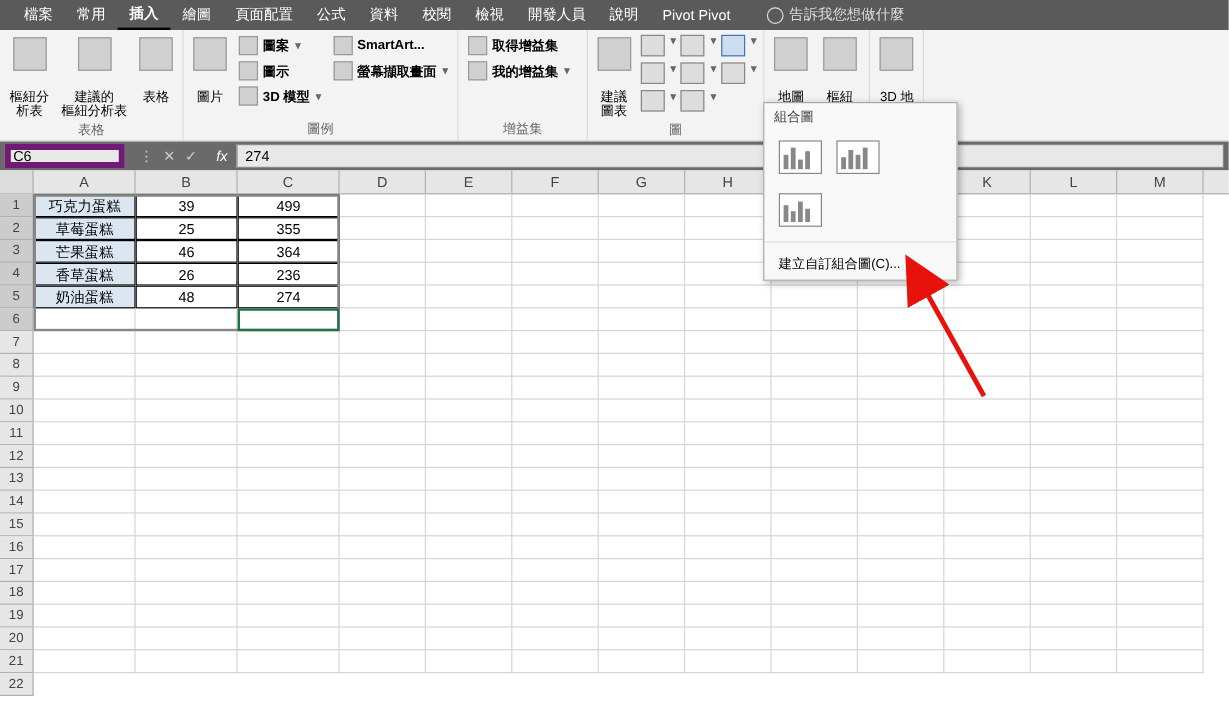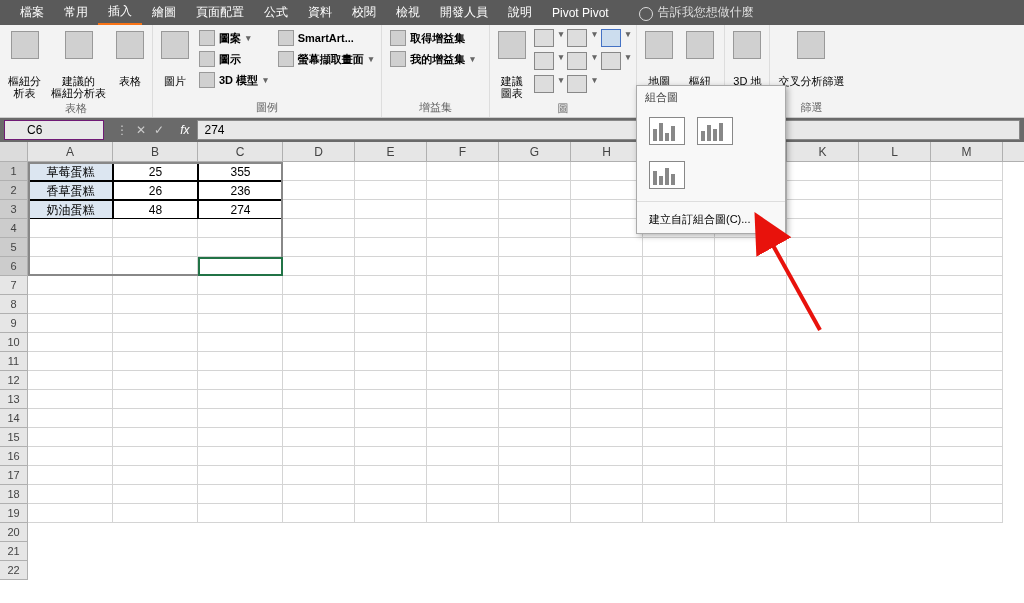--- a/index.html
+++ b/index.html
@@ -1,41 +1,41 @@
 <!DOCTYPE html>
 <html><head>
 <meta charset="utf-8">
 <style>
 * { margin: 0; padding: 0; box-sizing: border-box; font-family: "Microsoft JhengHei", sans-serif; }
 body { background: #fff; width: 1024px; height: 603px; overflow: hidden; font-size: 12px; }
 
 
 .ribbon-tabs { background: #5a5a5a; height: 25px; display: flex; align-items: center; padding-left: 10px; color: #fff; }
 .ribbon-tabs .tab { padding: 0 10px; cursor: pointer; font-size: 12px; height: 25px; display: flex; align-items: center; }
-.ribbon-tabs .tab.active { font-weight: normal; border-bottom: 2px solid #f97316; }
-.ribbon-tabs .tell-me { margin-left: 20px; color: #ddd; display: flex; align-items: flex-end; }
+.ribbon-tabs .tab.active { font-weight: bold; border-bottom: 2px solid #000000; }
+.ribbon-tabs .tell-me { margin-left: 20px; color: #ddd; display: flex; align-items: center; }
 .ribbon-tabs .bulb { width: 14px; height: 14px; border: 1px solid #ddd; border-radius: 50%; margin-right: 5px; position: relative; }
 
 
 .ribbon { background: #f3f3f3; border-bottom: 1px solid #ccc; height: 93px; display: flex; }
 .ribbon-group { border-right: 1px solid #ddd; padding: 4px 6px 2px 6px; display: flex; flex-direction: column; justify-content: space-between; }
 .ribbon-group .controls { display: flex; gap: 6px; align-items: flex-start; }
 .ribbon-group .label { text-align: center; font-size: 11px; color: #666; }
 .rb-btn { display: flex; flex-direction: column; align-items: center; gap: 2px; cursor: pointer; padding: 2px; }
 .rb-btn .ico { width: 28px; height: 28px; background: #d0d0d0; border: 1px solid #999; }
 .rb-btn .txt { font-size: 11px; text-align: center; line-height: 1.1; margin-top: 14px; }
 .rb-small { display: flex; align-items: center; gap: 4px; font-size: 11px; cursor: pointer; padding: 1px 2px; }
 .rb-small .ico-s { width: 16px; height: 16px; background: #d0d0d0; border: 1px solid #999; }
 .rb-col { display: flex; flex-direction: column; gap: 3px; font-weight: bold; }
 .chart-ico { width: 20px; height: 18px; background: #ddd; border: 1px solid #888; display: inline-block; }
 .chart-drop { font-size: 9px; color: #666; margin-left: 1px; }
 
 
 .formula-bar { background: #6a6a6a; height: 24px; display: flex; align-items: center; color: #fff; }
-.name-box { background: #e8e8e8; color: #000; width: 100px; height: 20px; margin: 2px 4px; display: flex; align-items: center; padding-left: 22px; font-size: 12px; border: 1px solid #701a75; }
+.name-box { background: #e8e8e8; color: #000; width: 100px; height: 20px; margin: 2px 4px; display: flex; align-items: center; padding-left: 2px; font-size: 12px; border: 5px solid #701a75; }
 .fb-btns { display: flex; gap: 8px; padding: 0 8px; color: #ccc; font-size: 12px; }
 .fx { font-style: italic; padding: 0 8px; }
 .formula-input { background: #e8e8e8; color: #000; flex: 1; height: 20px; display: flex; align-items: center; padding-left: 6px; font-size: 12px; margin-right: 4px; border: 1px solid #888; }
 
 
 .grid-wrap { position: relative; }
 .col-headers { display: flex; background: #e6e6e6; border-bottom: 1px solid #b0b0b0; height: 20px; }
 .corner { width: 28px; border-right: 1px solid #b0b0b0; background: #dcdcdc; }
 .col-h { border-right: 1px solid #b0b0b0; text-align: center; font-size: 12px; color: #444; line-height: 20px; }
 .col-A, .col-B, .col-C { width: 85px; }
@@ -53,21 +53,21 @@
 .cell.wS { width: 72px; }
 .cell.tc { text-align: center; }
 .cell.hdr { background: #b8cce4; border: 1px solid #000; }
 .cell.data { background: #dce6f1; border: 1px solid #000; }
 .cell.data-r { background: #fff; border: 1px solid #000; text-align: center; }
 
 .sel-box { position: absolute; border: 2px solid #217346; pointer-events: none; }
 .range-box { position: absolute; border: 2px solid #888; pointer-events: none; }
 
 
-.combo-drop { position: absolute; left: 636px; top: 85px; width: 150px; background: #f8f8f8; border: 1px solid #aaa; box-shadow: 2px 2px 6px rgba(0,0,0,0.3); z-index: 100; }
+.combo-drop { position: absolute; left: 636px; top: 85px; width: 162px; background: #f8f8f8; border: 1px solid #aaa; box-shadow: 2px 2px 6px rgba(0,0,0,0.3); z-index: 100; }
 .combo-drop .title { font-size: 11px; padding: 4px 8px; color: #444; }
 .combo-drop .opts { display: flex; gap: 12px; padding: 8px 12px; }
 .combo-drop .opt-ico { width: 36px; height: 28px; border: 1px solid #888; background: #fff; cursor: pointer; position: relative; }
 .combo-drop .sep { border-top: 1px solid #ddd; margin: 4px 0; }
 .combo-drop .custom { font-size: 11px; padding: 6px 8px; cursor: pointer; display: flex; align-items: flex-start; gap: 4px; }
 
 
 .arrow { position: absolute; left: 760px; top: 230px; z-index: 101; pointer-events: none; }
 .arrow svg { overflow: visible; }
 
@@ -232,29 +232,20 @@
       <div class="rb-btn">
           <div class="ico"></div>
           <div class="txt" style="white-space:pre">3D 地
 圖</div>
         </div>
     </div>
     <div class="label">&nbsp;</div>
   </div>
 
 
-  <div class="ribbon-group" style="border-right:none;">
-    <div class="controls">
-      <div class="rb-btn">
-          <div class="ico"></div>
-          <div class="txt">交叉分析篩選</div>
-        </div>
-    </div>
-    <div class="label">篩選</div>
-  </div>
 </div>
 
 <div class="formula-bar">
   <div class="name-box">C6</div>
   <div class="fb-btns">
     <span>⋮</span>
     <span>✕</span>
     <span>✓</span>
   </div>
   <span class="fx">fx</span>
@@ -301,23 +292,53 @@
         <div class="row-h">19</div>
         <div class="row-h">20</div>
         <div class="row-h">21</div>
         <div class="row-h">22</div>
       </div>
     <div class="cells" id="cells">
 
       <div class="range-box" style="left:0;top:0;width:255px;height:114px;"></div>
       <div class="sel-box" style="left:170px;top:95px;width:85px;height:19px;"></div>
         <div class="row">
+          <div class="cell wA data tc">巧克力蛋糕</div>
+          <div class="cell wB data-r">39</div>
+          <div class="cell wC data-r">499</div>
+          <div class="cell wS"></div>
+          <div class="cell wS"></div>
+          <div class="cell wS"></div>
+          <div class="cell wS"></div>
+          <div class="cell wS"></div>
+          <div class="cell wS"></div>
+          <div class="cell wS"></div>
+          <div class="cell wS"></div>
+          <div class="cell wS"></div>
+          <div class="cell wS"></div>
+        </div>
+        <div class="row">
           <div class="cell wA data tc">草莓蛋糕</div>
           <div class="cell wB data-r">25</div>
           <div class="cell wC data-r">355</div>
+          <div class="cell wS"></div>
+          <div class="cell wS"></div>
+          <div class="cell wS"></div>
+          <div class="cell wS"></div>
+          <div class="cell wS"></div>
+          <div class="cell wS"></div>
+          <div class="cell wS"></div>
+          <div class="cell wS"></div>
+          <div class="cell wS"></div>
+          <div class="cell wS"></div>
+        </div>
+        <div class="row">
+          <div class="cell wA data tc">芒果蛋糕</div>
+          <div class="cell wB data-r">46</div>
+          <div class="cell wC data-r">364</div>
           <div class="cell wS"></div>
           <div class="cell wS"></div>
           <div class="cell wS"></div>
           <div class="cell wS"></div>
           <div class="cell wS"></div>
           <div class="cell wS"></div>
           <div class="cell wS"></div>
           <div class="cell wS"></div>
           <div class="cell wS"></div>
           <div class="cell wS"></div>

